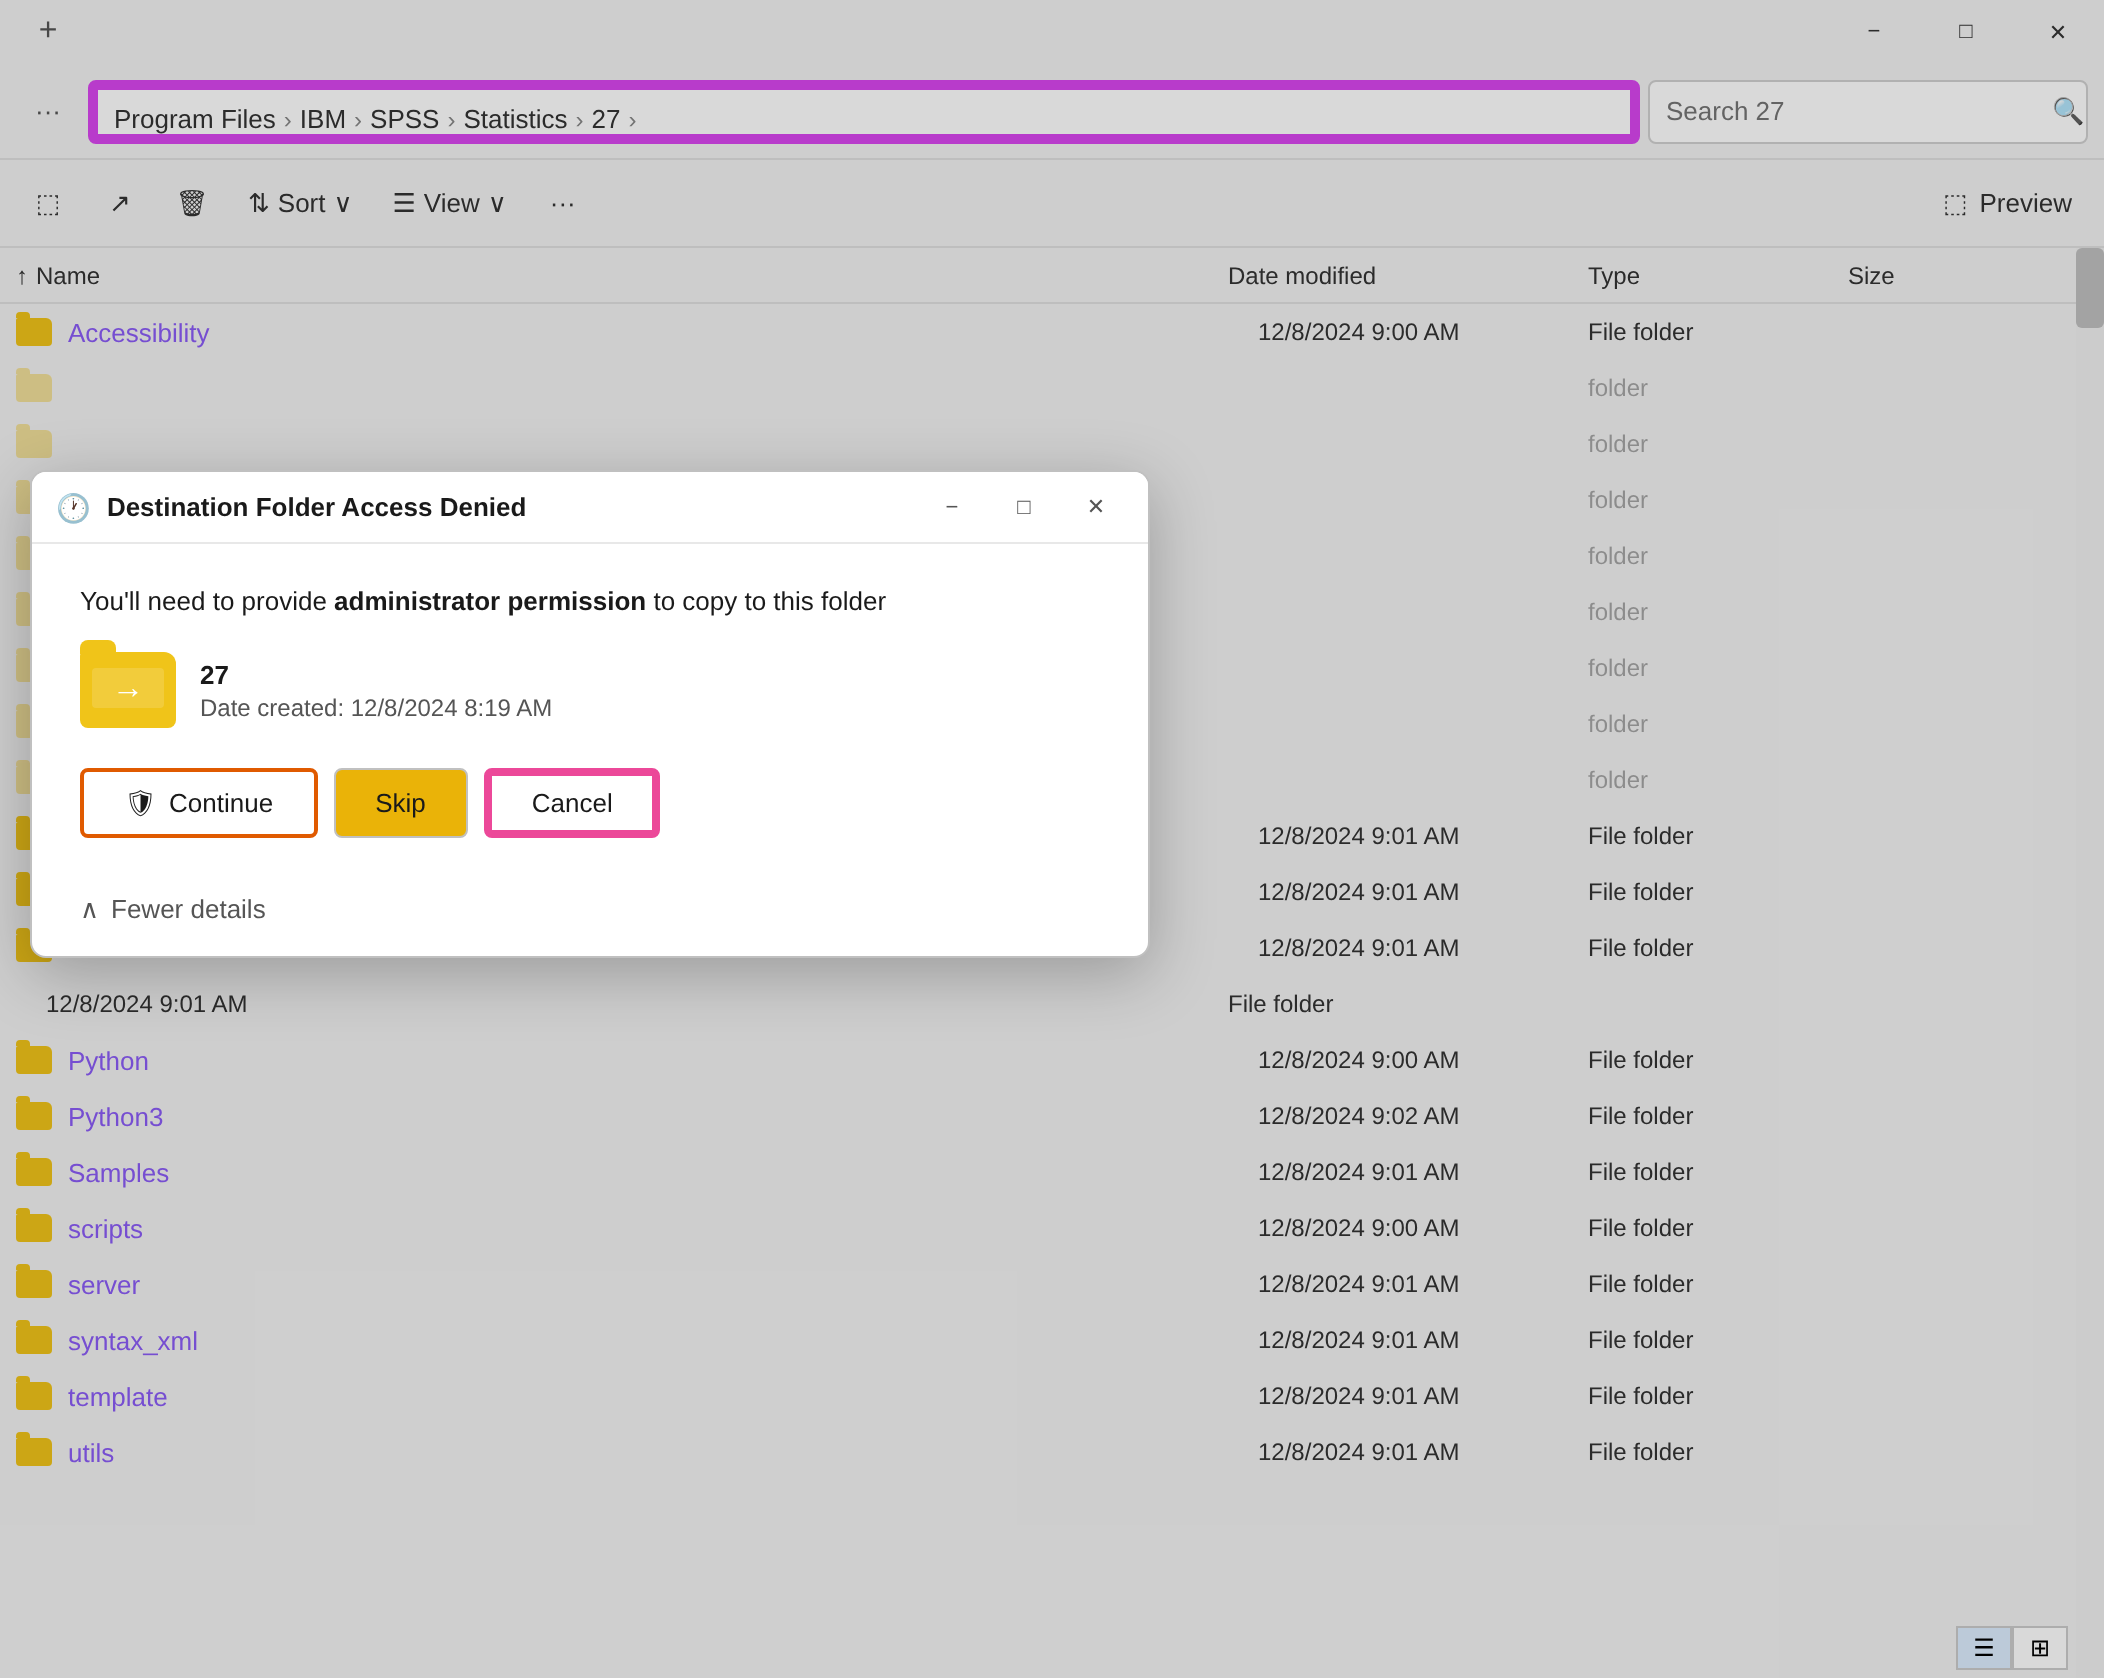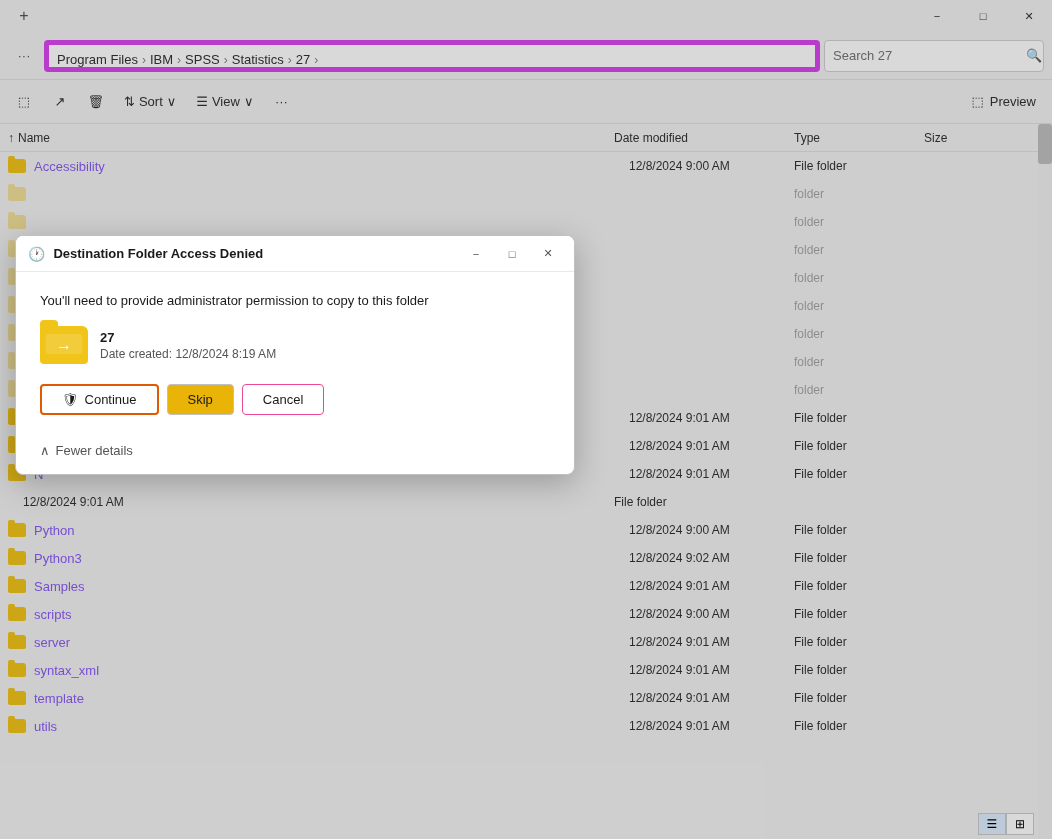--- a/index.html
+++ b/index.html
@@ -316,21 +316,21 @@
 
     .dialog-body {
       padding: 20px 24px;
     }
     .dialog-message {
       font-size: 13px;
       color: #1a1a1a;
       margin-bottom: 16px;
       line-height: 1.4;
     }
-    .dialog-message strong { font-weight: 400; }
+    .dialog-message strong { font-weight: 700; }
     .dialog-folder-info {
       display: flex;
       align-items: center;
       gap: 12px;
       margin-bottom: 20px;
     }
     .big-folder-icon {
       width: 48px;
       height: 38px;
       background: #f0c419;
@@ -393,21 +393,21 @@
       background: #eab308;
       border: 1px solid #c0c0c0;
       border-radius: 4px;
       cursor: pointer;
       font-size: 13px;
       color: #1a1a1a;
     }
     .btn-cancel {
       padding: 6px 20px;
       background: white;
-      border: 1px solid #ec4899;
+      border: 4px solid #ec4899;
       border-radius: 4px;
       cursor: pointer;
       font-size: 13px;
       color: #1a1a1a;
     }
 
     .dialog-footer {
       padding: 8px 24px 16px;
       display: flex;
       align-items: center;

